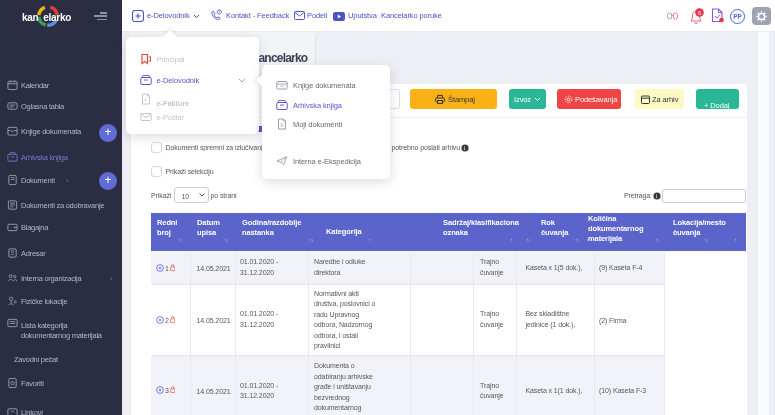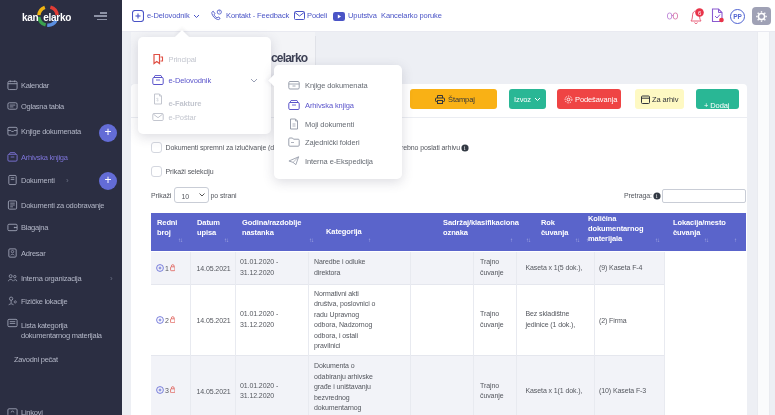--- a/index.html
+++ b/index.html
@@ -25,21 +25,21 @@
   .small { font-size:7px; color:#54575e; letter-spacing:-0.1px; white-space:nowrap; }
   
   #thead { position:absolute; left:151px; top:213px; width:595px; height:38px; background:#5a64cb; z-index:2; }
   .th { position:absolute; z-index:3; color:#fff; font-size:7.5px; font-weight:bold; letter-spacing:-0.1px; line-height:10px; white-space:nowrap; }
   .sort { position:absolute; z-index:3; color:rgba(255,255,255,0.45); font-size:6px; letter-spacing:-1px; }
   .td { position:absolute; font-size:7px; color:#54575e; letter-spacing:-0.1px; line-height:10.5px; white-space:nowrap; z-index:2; }
   .vline { position:absolute; width:1px; background:#e8eaf0; z-index:2; }
   .hline { position:absolute; height:1px; background:#e5e7ee; z-index:2; }
   .stripe { position:absolute; left:151px; width:513px; background:#f2f3f8; z-index:1; }
   
-  .panel { position:absolute; background:#fff; border-radius:5px; box-shadow:0 3px 12px rgba(60,60,90,0.18); z-index:10;margin-left:12px; }
+  .panel { position:absolute; background:#fff; border-radius:5px; box-shadow:0 3px 12px rgba(60,60,90,0.18); z-index:10; }
   .p-item { position:absolute; height:16px; font-size:7.5px; letter-spacing:-0.1px; white-space:nowrap; }
   .p-item .ic { position:absolute; top:50%; transform:translateY(-50%); width:12px; height:12px; }
 </style>
 </head>
 <body>
 
 <div id="sidebar">
 
   <div style="position:absolute; left:21px; top:3px; width:60px; height:26px;">
     <svg width="60" height="26" viewBox="0 0 60 26" style="position:absolute;left:0;top:0;">
@@ -146,20 +146,27 @@
   <div class="sb-item" style="top:315px; height:30px;">
       <svg class="ic" viewBox="0 0 12 12" style="top:8px;">
         <rect x="1" y="2" width="10" height="8" rx="1.2" fill="none" stroke="#9da1b4" stroke-width="1"></rect>
         <line x1="3" y1="4.5" x2="9" y2="4.5" stroke="#9da1b4" stroke-width="0.9"></line>
         <line x1="3" y1="6.5" x2="9" y2="6.5" stroke="#9da1b4" stroke-width="0.9"></line>
       </svg>
       <span class="lb" style="top:6px; transform:none; line-height:9.5px;">Lista kategorija<br>dokumentarnog materijala</span>
     </div>
   <div class="sb-item" style="top:349px;">
       <span class="lb" style="left:14px;">Zavodni pečat</span>
+    </div>
+  <div class="sb-item" style="top:373px;">
+      <svg class="ic" viewBox="0 0 12 12">
+        <rect x="2" y="1" width="8" height="10" rx="1.2" fill="none" stroke="#9da1b4" stroke-width="1"></rect>
+        <path d="M6 3.5 l0.8 1.6 1.7 0.2 -1.2 1.2 0.3 1.7 -1.6 -0.8 -1.6 0.8 0.3 -1.7 -1.2 -1.2 1.7 -0.2 z" fill="none" stroke="#9da1b4" stroke-width="0.7"></path>
+      </svg>
+      <span class="lb">Favoriti</span>
     </div>
   <div class="sb-item" style="top:402px;">
       <svg class="ic" viewBox="0 0 12 12">
         <rect x="1" y="2.5" width="10" height="7.5" rx="1.2" fill="none" stroke="#9da1b4" stroke-width="1"></rect>
         <path d="M4.5 6.5 a1.5 1.5 0 0 1 3 0" fill="none" stroke="#9da1b4" stroke-width="0.9"></path>
       </svg>
       <span class="lb">Linkovi</span>
     </div>
   <div class="plus" style="top:123.5px;">+</div>
   <div class="plus" style="top:172px;">+</div>
@@ -436,27 +443,20 @@
     <span style="position:absolute;left:17px;top:4px;">Arhivska knjiga</span>
   </div>
   <div class="p-item" style="left:14px;top:50.5px;width:114px;color:#676c74;">
     <svg class="ic" viewBox="0 0 12 12" style="left:0;">
         <path d="M2.5 1 h5 l2 2 v8 h-7 z" fill="none" stroke="#9aa0ad" stroke-width="1"></path>
         <path d="M7.5 1 v2 h2" fill="none" stroke="#9aa0ad" stroke-width="0.9"></path>
         <path d="M4.5 6 h3 M4.5 8 h3" stroke="#9aa0ad" stroke-width="0.8"></path>
       </svg>
     <span style="position:absolute;left:17px;top:4px;">Moji dokumenti</span>
   </div>
-  <div class="p-item" style="left:14px;top:68.5px;width:114px;color:#676c74;">
-    <svg class="ic" viewBox="0 0 12 12" style="left:0;">
-        <path d="M0.8 3 a1 1 0 0 1 1 -1 h2.7 l1 1.2 h4.7 a1 1 0 0 1 1 1 v5 a1 1 0 0 1 -1 1 h-8.4 a1 1 0 0 1 -1 -1 z" fill="none" stroke="#9aa0ad" stroke-width="1"></path>
-        <path d="M3 6.5 h3" stroke="#9aa0ad" stroke-width="0.8"></path>
-      </svg>
-    <span style="position:absolute;left:17px;top:4px;">Zajednički folderi</span>
-  </div>
   <div class="p-item" style="left:14px;top:87.5px;width:114px;color:#676c74;">
     <svg class="ic" viewBox="0 0 13 12" style="left:0;">
         <path d="M1 6 l10.5 -4.5 -3 8.5 -3 -2.5 z" fill="none" stroke="#9aa0ad" stroke-width="1"></path>
         <path d="M5.5 7.5 l6 -6" fill="none" stroke="#9aa0ad" stroke-width="0.8"></path>
       </svg>
     <span style="position:absolute;left:17px;top:4px;">Interna e-Ekspedicija</span>
   </div>
 </div>
 
 </body></html>

